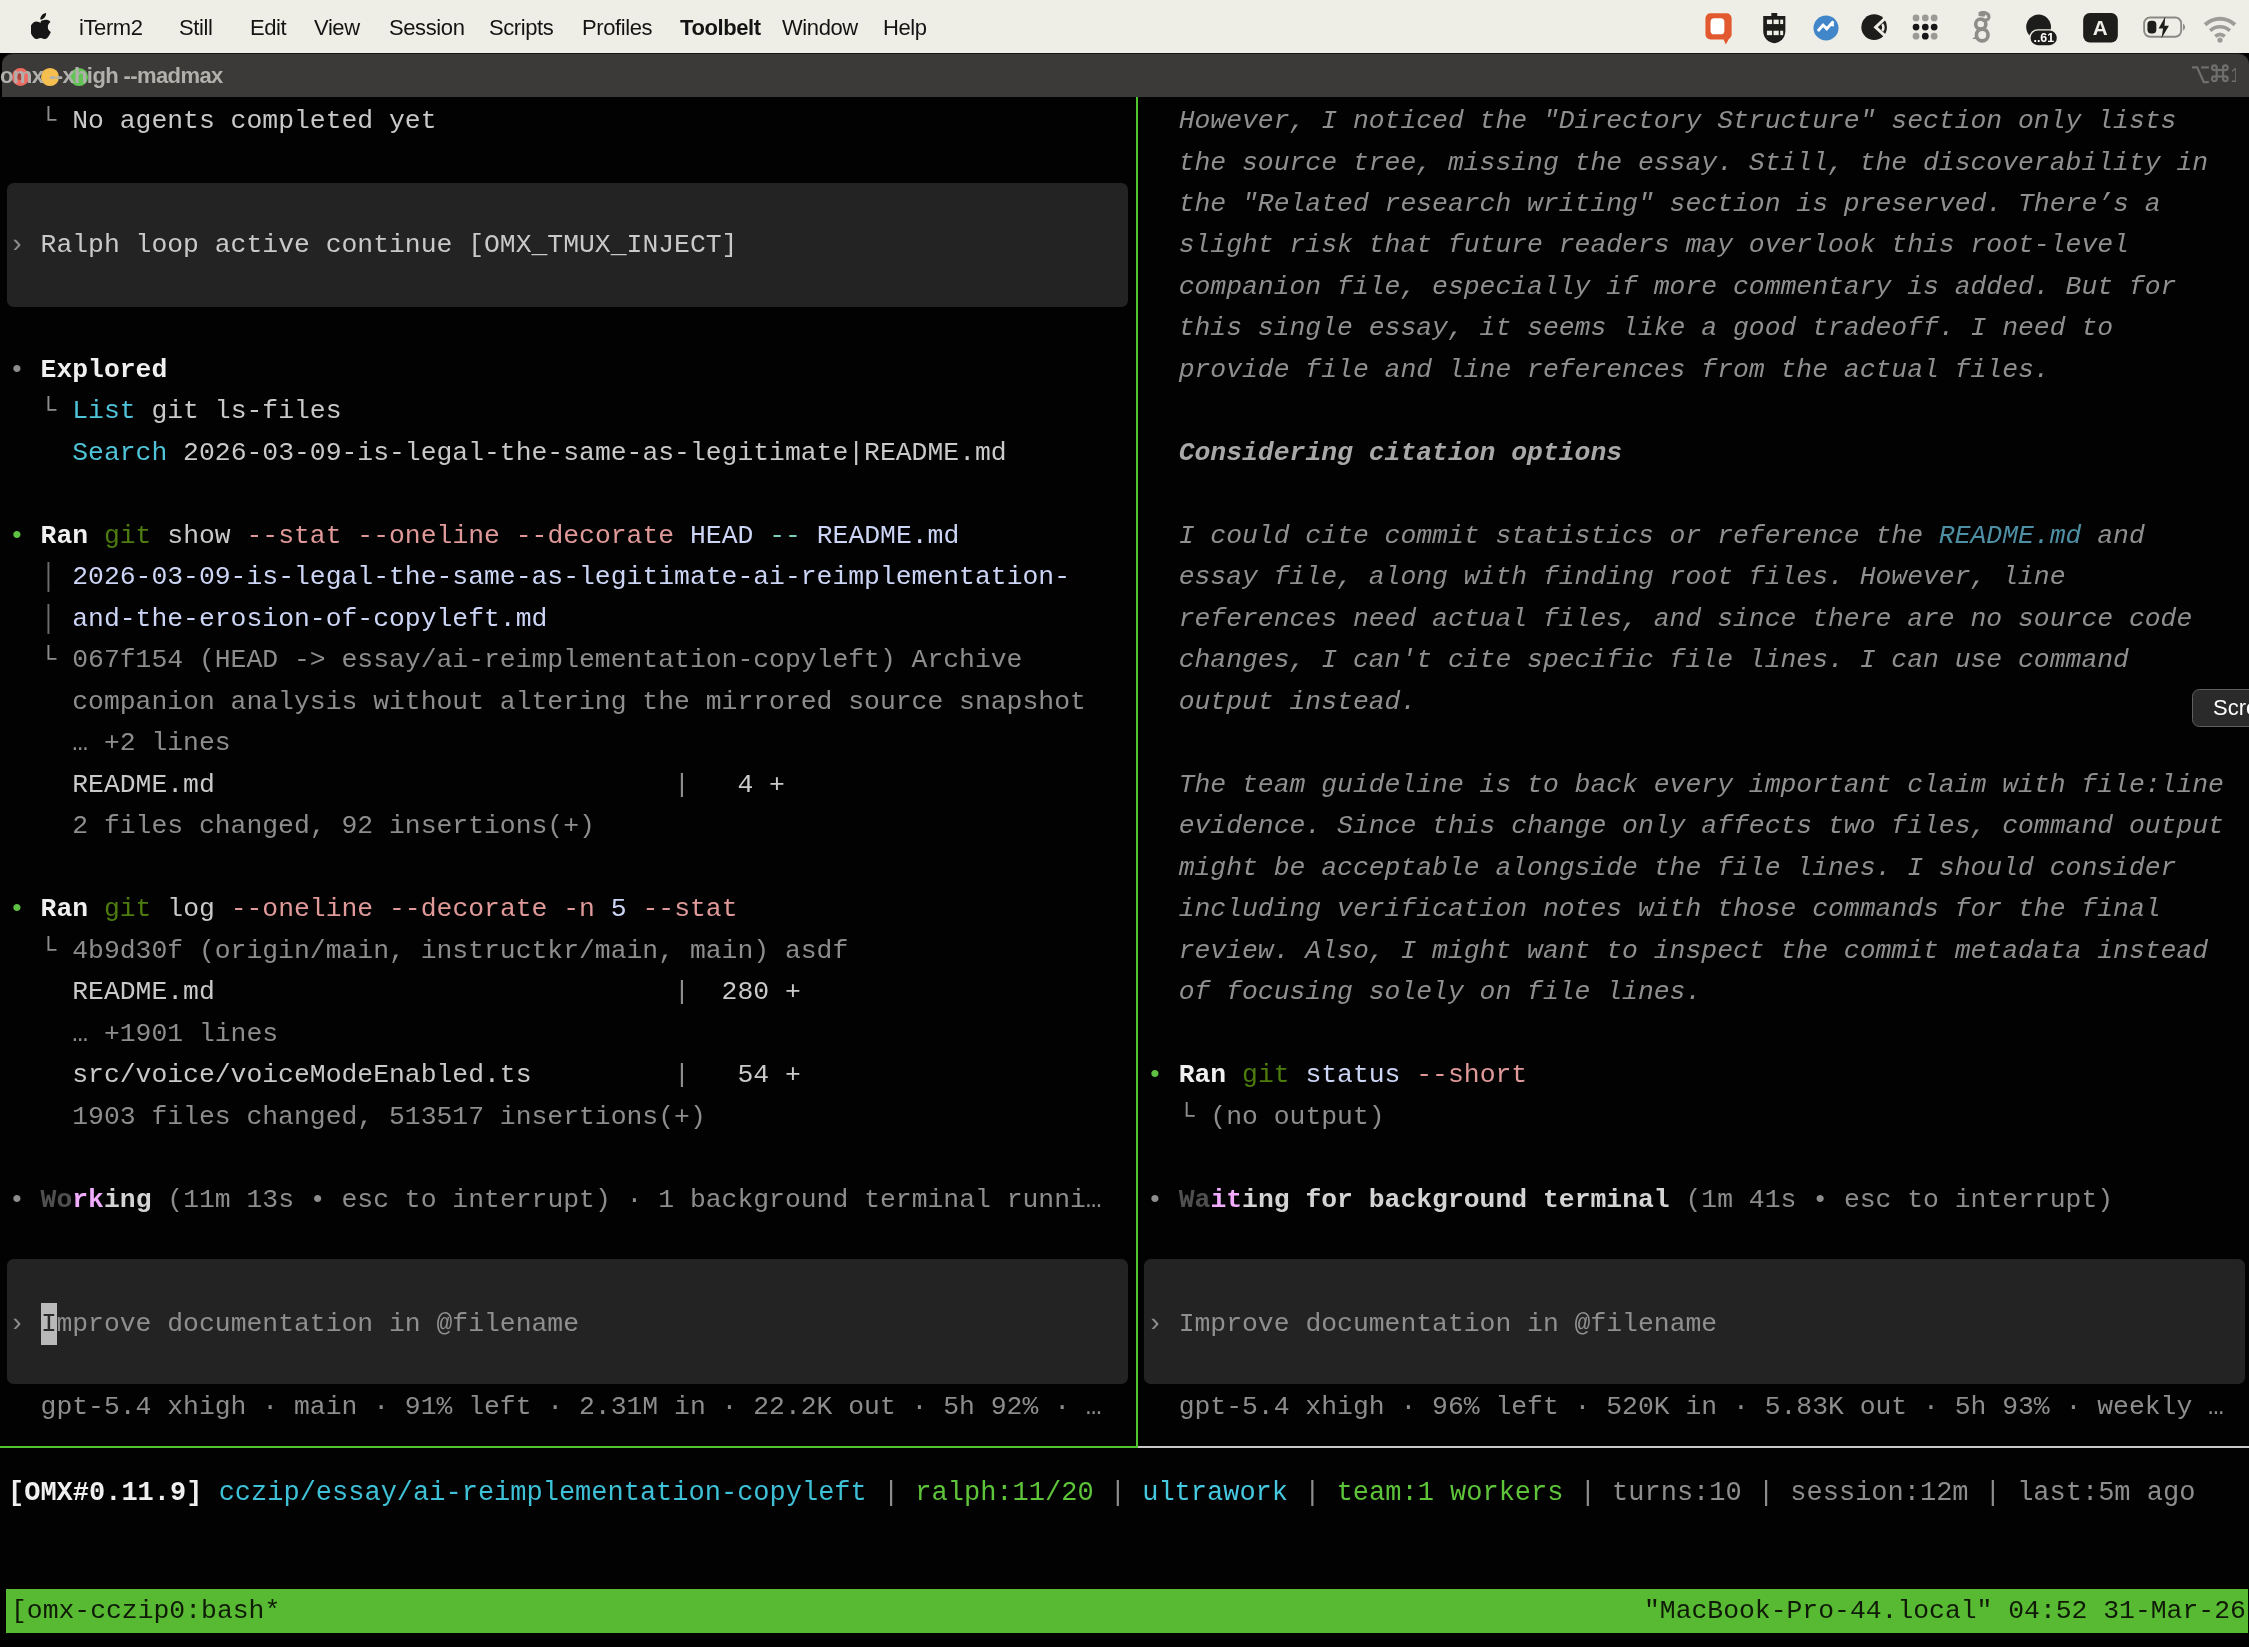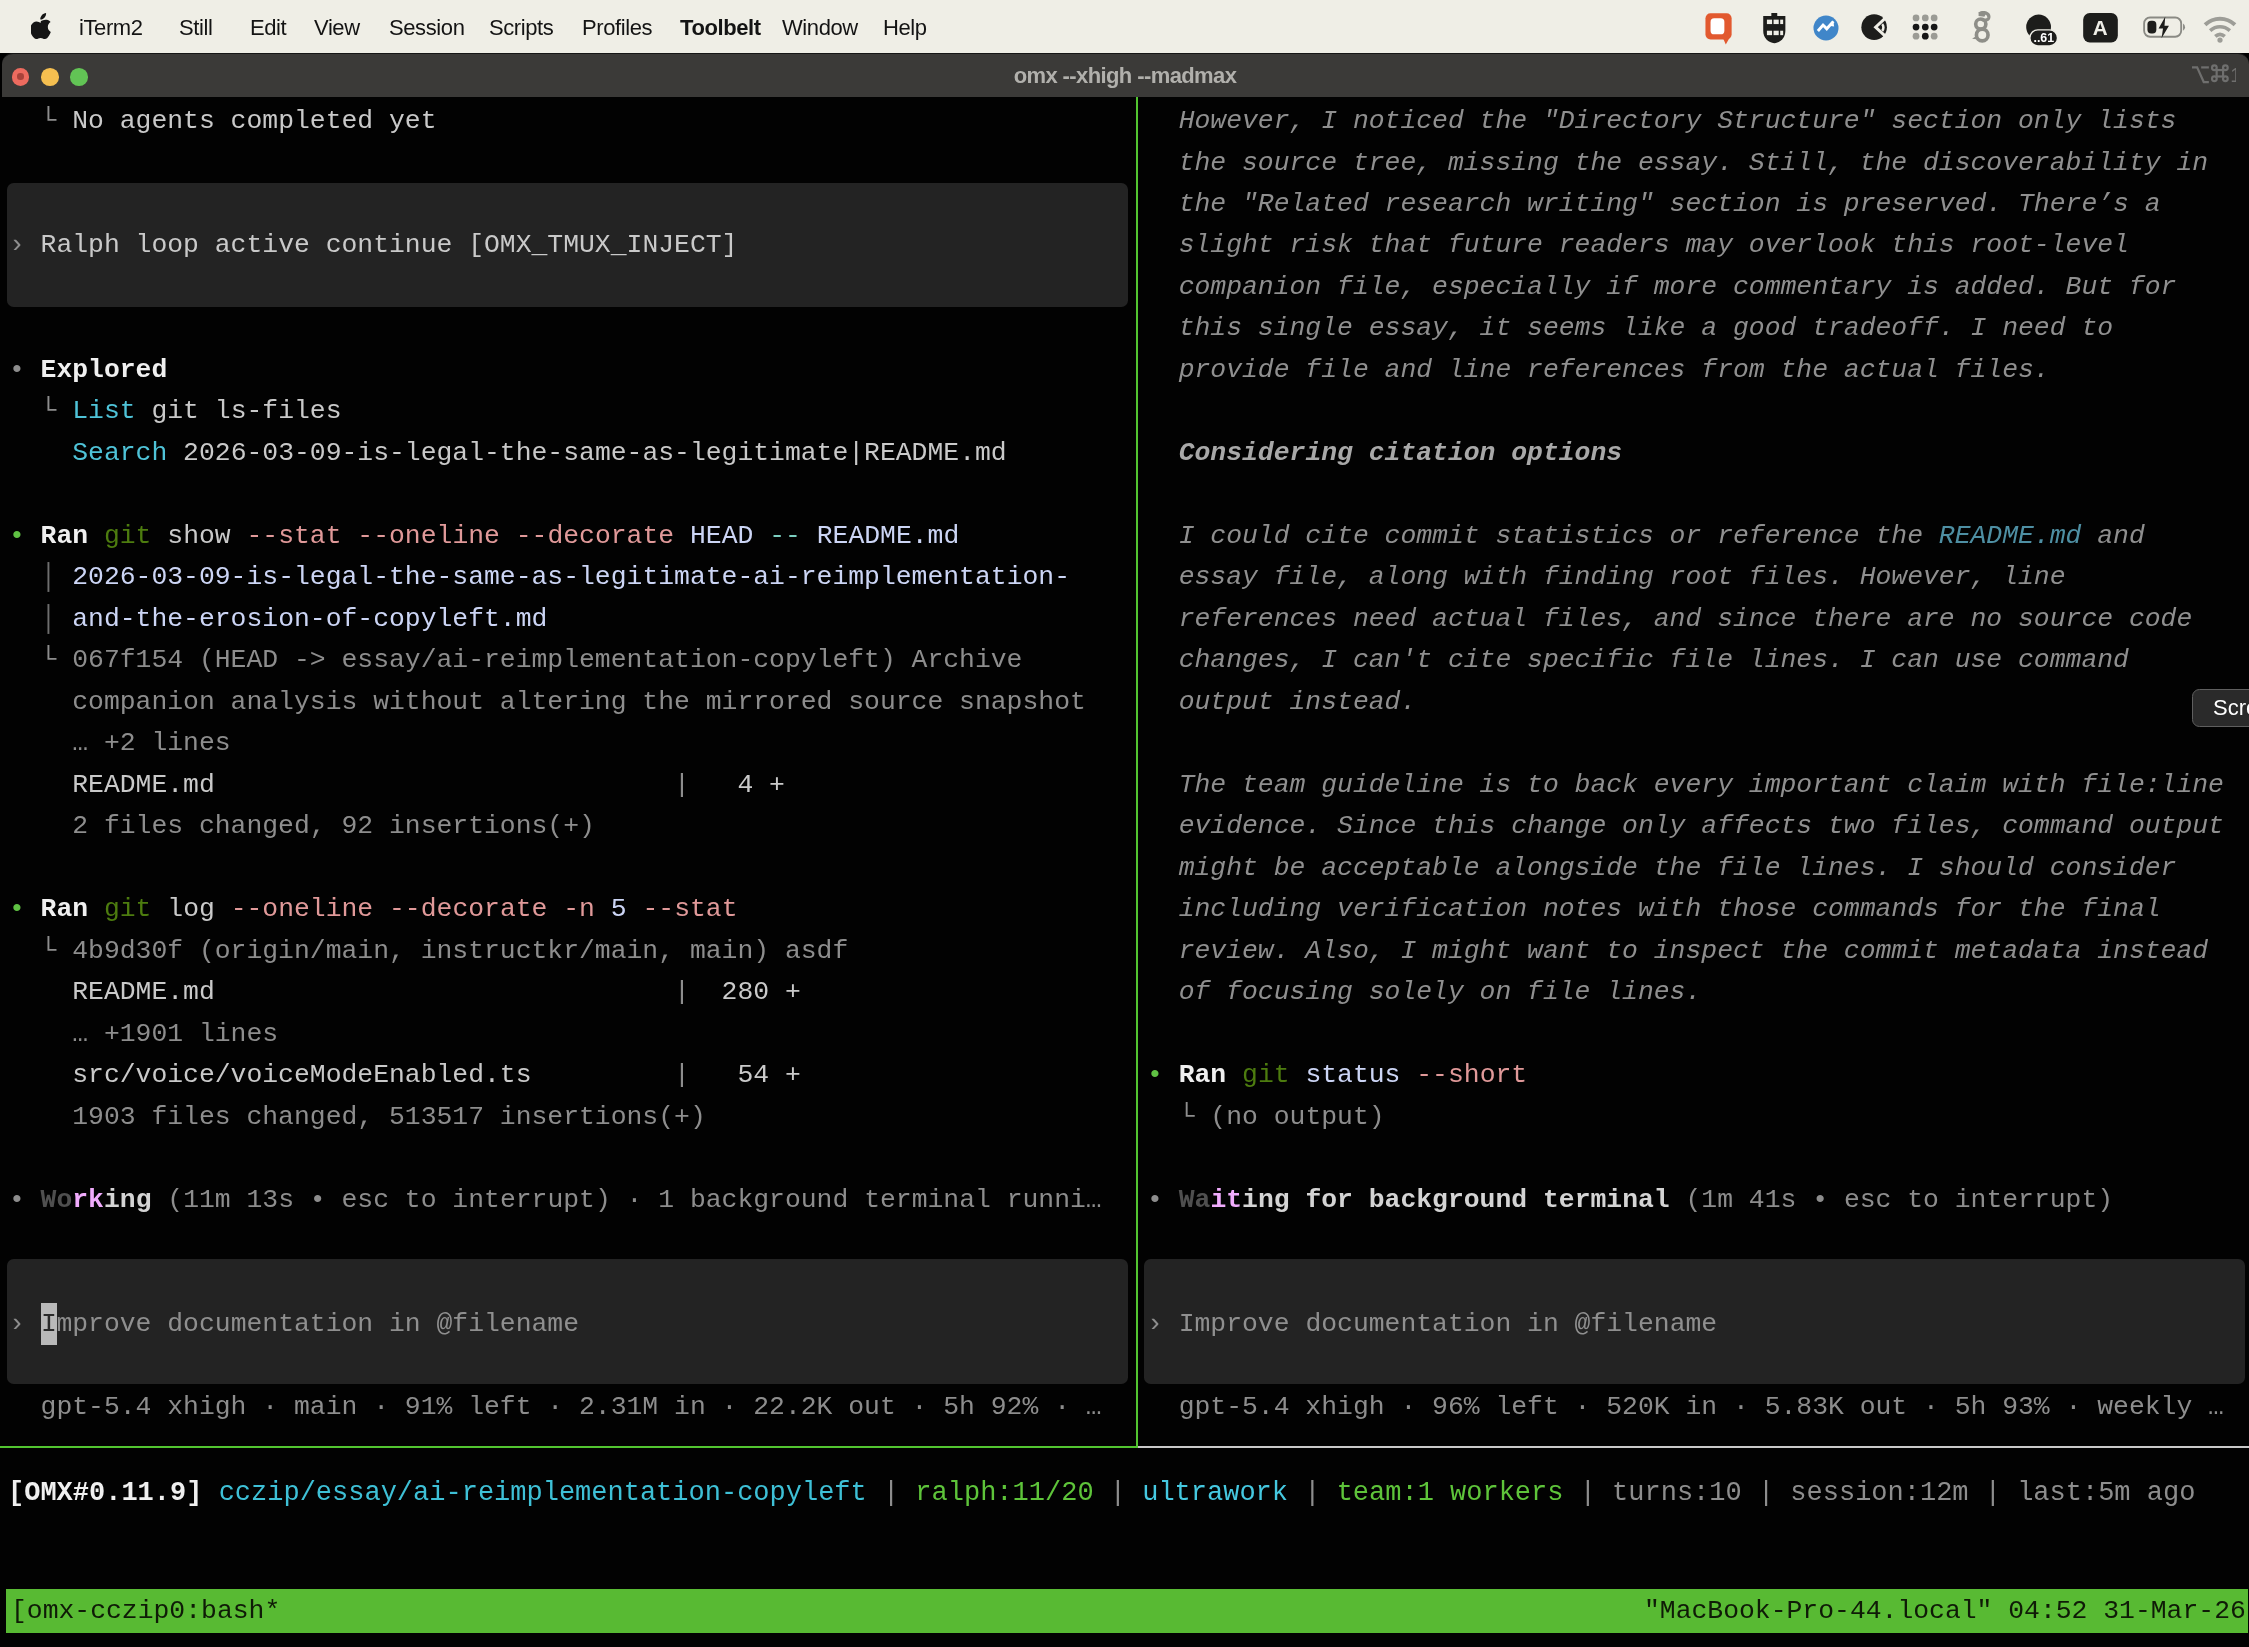--- a/index.html
+++ b/index.html
@@ -1,20 +1,20 @@
 <!DOCTYPE html>
 <html style="font-size:11.8px"><head><meta charset="utf-8"><style>
 *{margin:0;padding:0;box-sizing:border-box}
 html,body{width:2250px;height:1648px;background:#000;overflow:hidden}
 body{position:relative;font-family:"Liberation Mono",monospace}
 #menubar{position:absolute;left:0;top:0;width:2250px;height:53px;background:#efeee6}
 .mi{position:absolute;top:0;height:53px;line-height:55px;font-family:"Liberation Sans",sans-serif;font-size:22px;letter-spacing:-0.4px;color:#141414}
 #titlebar{position:absolute;left:1.5px;top:53px;width:2247px;height:44px;background:#3b3a38;border-top:1.5px solid #161616;border-radius:11px 11px 0 0}
 .tlight{position:absolute;border-radius:50%;width:17.7px;height:17.7px}
-#wtitle{position:absolute;left:0;top:53px;width:2250px;height:44px;line-height:45px;text-align:center;font-family:"Liberation Sans",sans-serif;font-size:22px;letter-spacing:-0.6px;font-weight:700;color:#b1b0ac}
+#wtitle{position:absolute;left:0;top:53px;width:2250px;height:44px;line-height:45px;text-align:left;font-family:"Liberation Sans",sans-serif;font-size:22px;letter-spacing:-0.6px;font-weight:700;color:#b1b0ac}
 #term{position:absolute;left:0;top:97px;width:2250px;height:1551px;background:#020202}
 .tl{position:absolute;white-space:pre;font-size:26.4px;line-height:42px;height:42px;color:#c9c9c9}
 .it{font-style:italic}
 .b{font-weight:700;color:#f0f0f0}
 .gy{color:#8d8d8d}
 .tree{color:#6e6e6e}
 .cy{color:#4fc3d8}
 .bl{color:#4d7c0f}
 .pk{color:#e09999}
 .lv{color:#ccd5f5}

